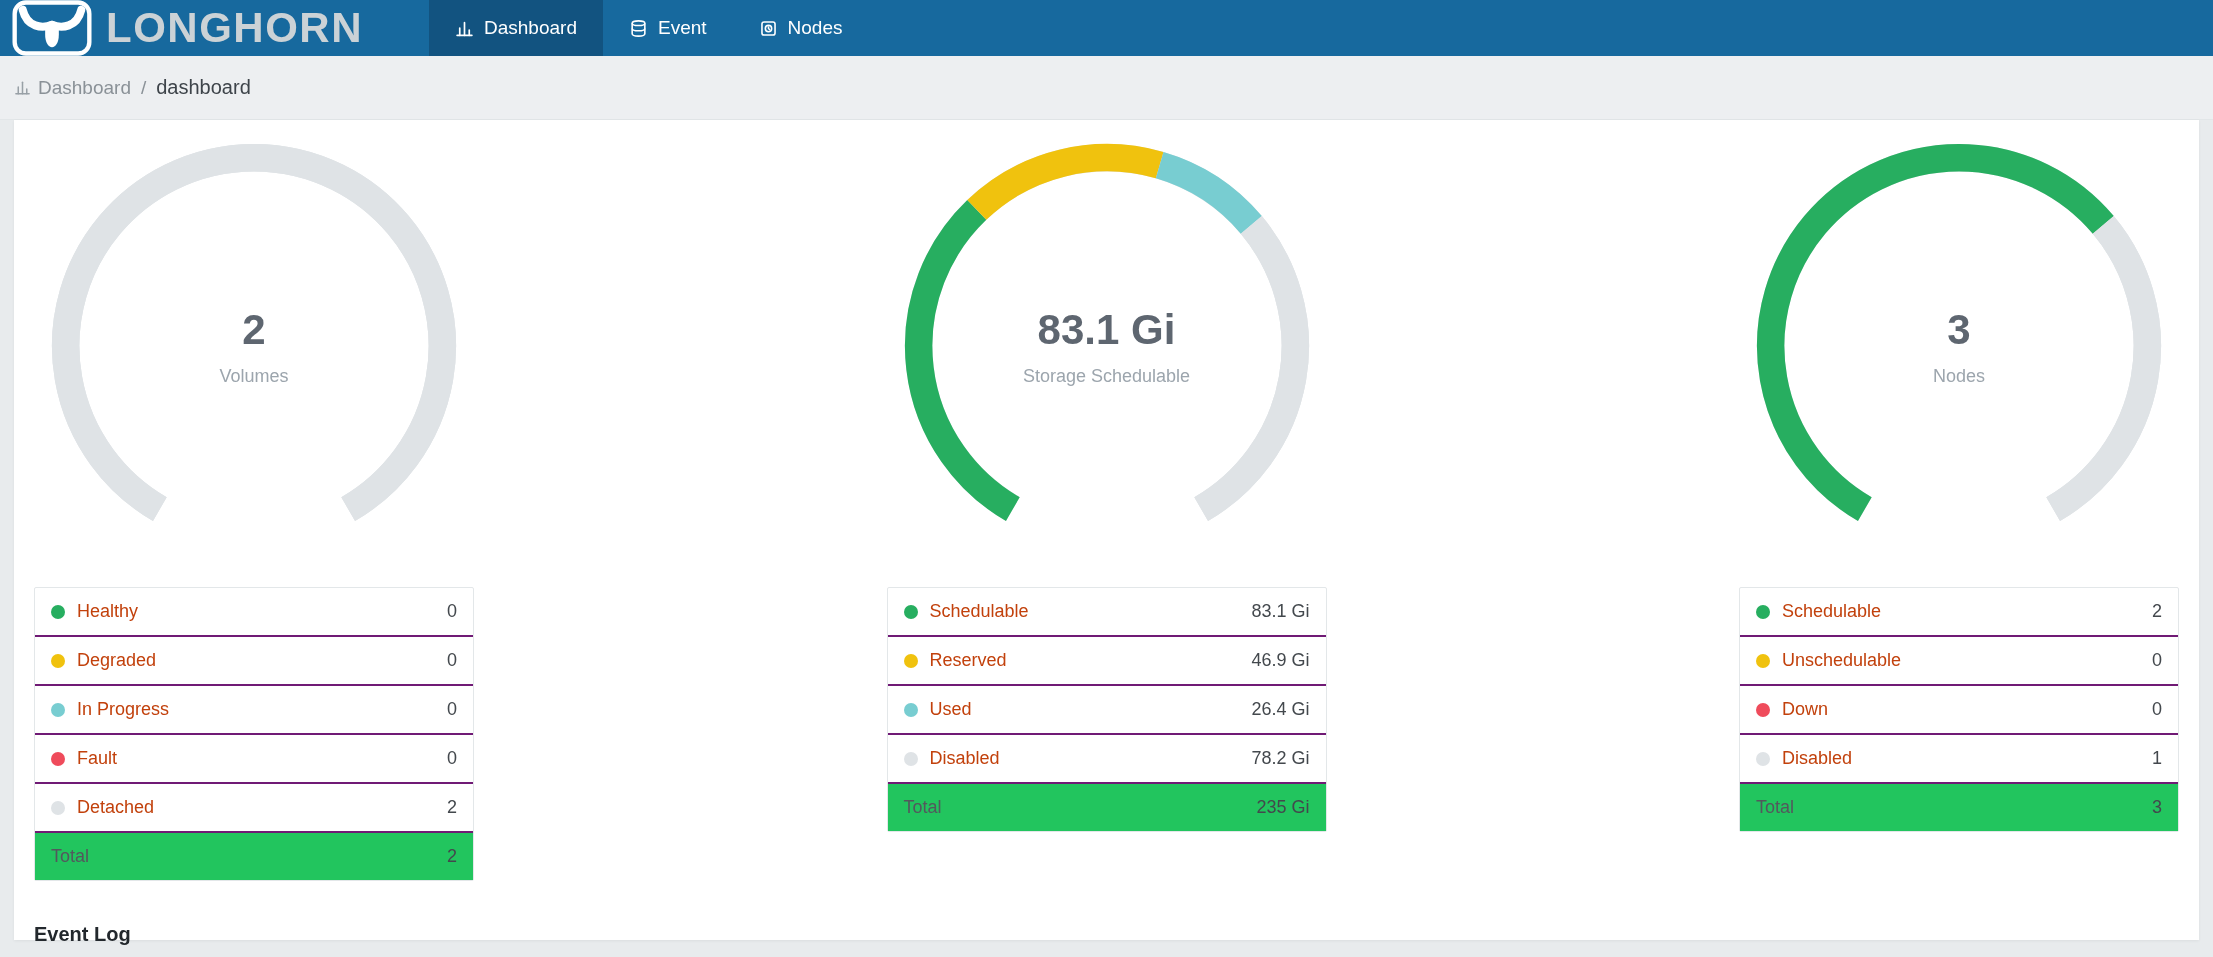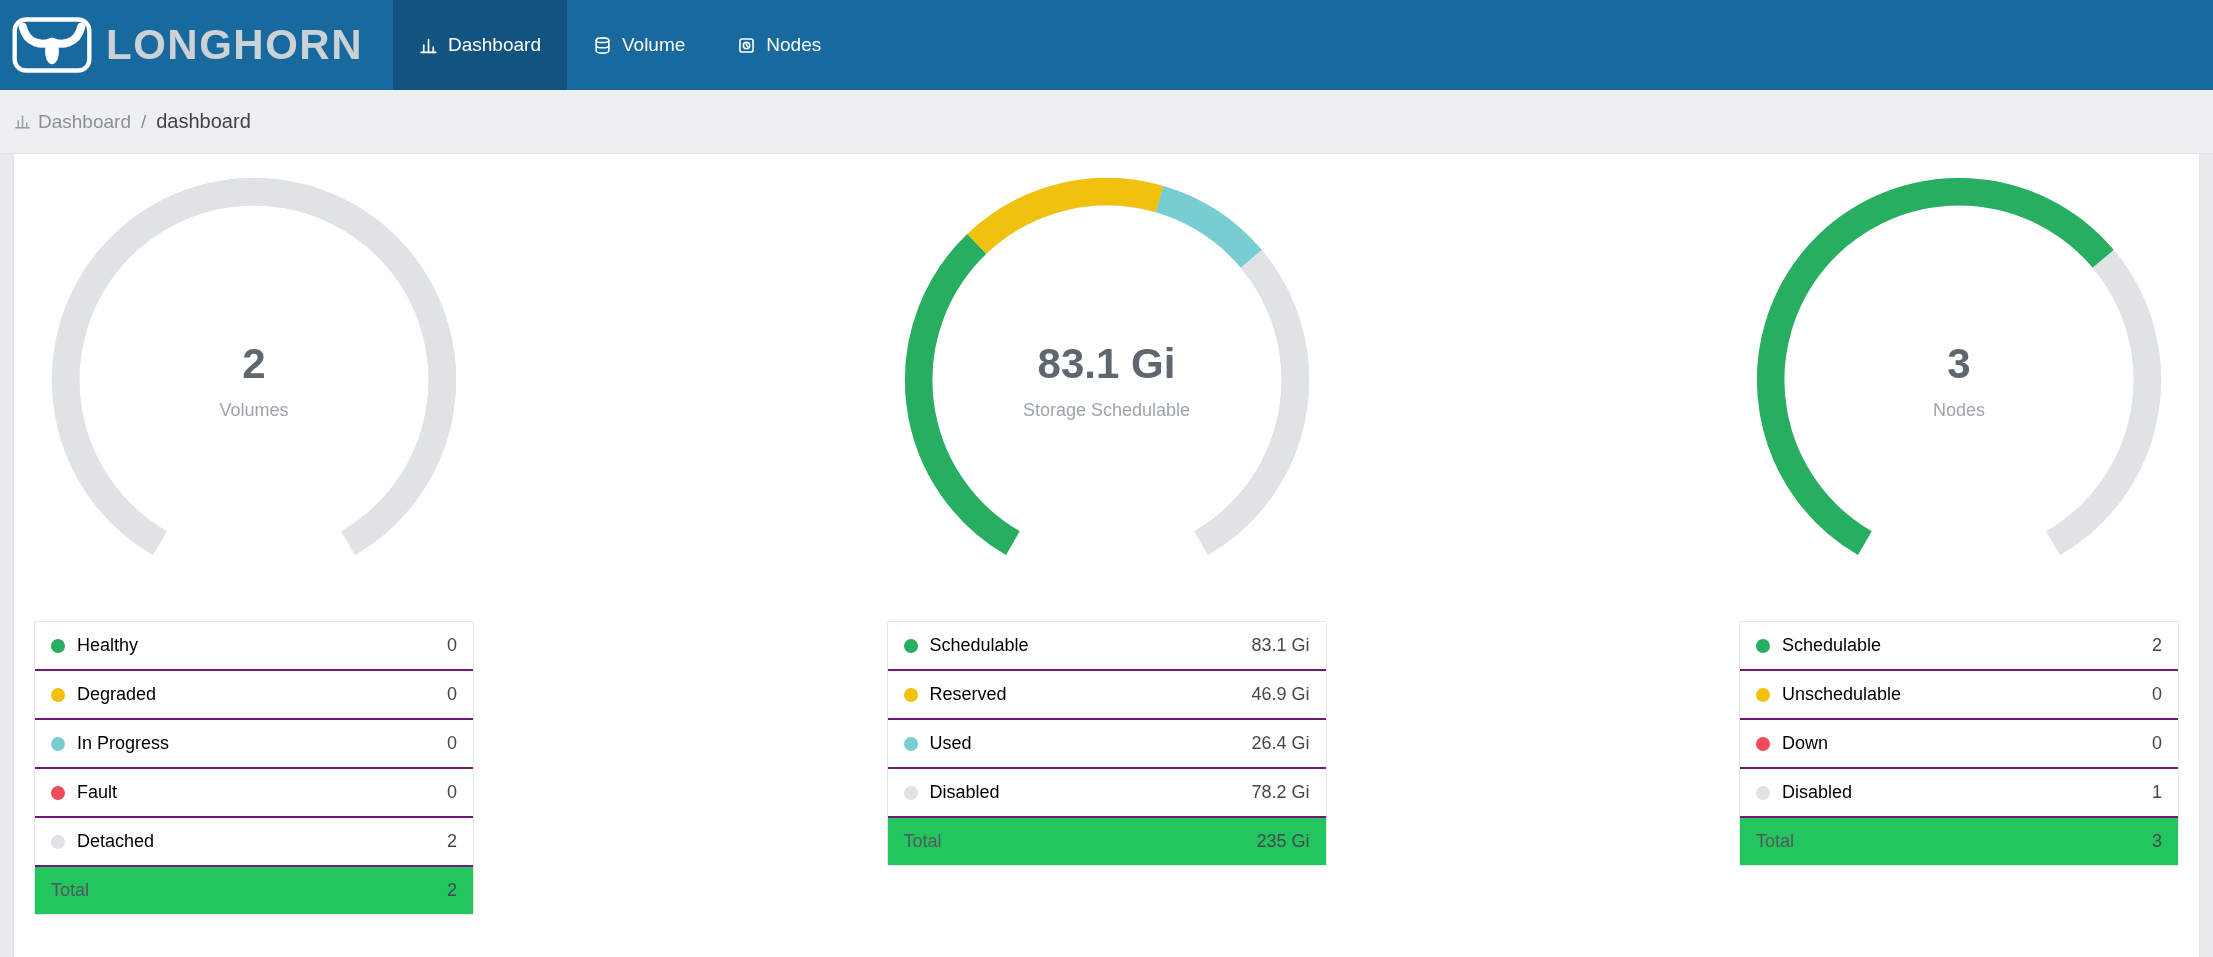--- a/index.html
+++ b/index.html
@@ -1,20 +1,20 @@
 <!DOCTYPE html>
 <html><head>
 <meta charset="utf-8">
 <style>
   * { margin:0; padding:0; box-sizing:border-box; }
   html,body { width:2213px; height:957px; overflow:hidden; background:#E8EBED;
               font-family:"Liberation Sans", sans-serif; }
 
   
-  .topbar { height:90px; background:#17699E; display:flex; align-items:stretch; }
+  .topbar { height:56px; background:#17699E; display:flex; align-items:stretch;gap:36px; }
   .brand { display:flex; align-items:center; padding:0 30px 0 12px; }
   .logo svg { display:block; }
   .brand-text { color:#CBD2D6; font-size:42px; font-weight:bold; letter-spacing:1.5px; margin-left:14px; }
   .main-nav { display:flex; align-items:stretch; }
   .nav-item { display:flex; align-items:center; gap:10px; padding:0 26px;
               color:#FFFFFF; font-size:19px; cursor:pointer; white-space:nowrap; }
   .nav-icon, .chev { display:flex; align-items:center; }
   .nav-icon svg, .chev svg { display:block; }
   .chev { margin-left:1px; }
 
@@ -36,21 +36,21 @@
   .gauge-svg { width:412px; height:412px; display:block; }
   .gauge-center { position:absolute; inset:0; display:flex; flex-direction:column;
                   align-items:center; justify-content:center; pointer-events:none; }
   .gauge-value { font-size:42px; font-weight:bold; color:#5E6670; }
   .gauge-label { font-size:18px; color:#9CA5AD; margin-top:12px;text-align:right; }
 
   .legend-card { margin-top:35px; border:1px solid #E3E7E9; border-radius:2px; background:#fff; }
   .legend-row { display:flex; align-items:center; padding:13px 16px; font-size:18px; min-height:47px; }
   .legend-row + .legend-row { border-top:2px solid #701a75; }
   .dot { width:14px; height:14px; border-radius:50%; margin-right:12px; flex:none; }
-  .legend-label { color:#000000; }
+  .legend-label { color:#c2410c; }
   .legend-value { margin-left:auto; color:#43484D; }
   .legend-row.total { background:#22c55e; }
   .legend-row.total .legend-label { color:#53585D; }
 
   .event-log-title { margin:42px 0 0 20px; font-size:20px; font-weight:bold; color:#23282D; }
 </style>
 </head>
 <body>
 
 <header class="topbar" style="background: rgb(23, 105, 158);">
@@ -78,21 +78,21 @@
         <span>Dashboard</span>
       </div>
       <div class="nav-item">
         <span class="nav-icon">
           <svg width="19" height="19" viewBox="0 0 18 18" fill="none" stroke="currentColor" stroke-width="1.5">
             <ellipse cx="9" cy="4" rx="6" ry="2.2"></ellipse>
             <path d="M3 4v10c0 1.2 2.7 2.2 6 2.2s6-1 6-2.2V4"></path>
             <path d="M3 9c0 1.2 2.7 2.2 6 2.2s6-1 6-2.2"></path>
           </svg>
         </span>
-        <span>Volume</span>
+        <span>Event</span>
       </div>
       <div class="nav-item">
         <span class="nav-icon">
           <svg width="19" height="19" viewBox="0 0 18 18" fill="none" stroke="currentColor" stroke-width="1.5" stroke-linejoin="round">
             <rect x="2.8" y="2.8" width="12.4" height="12.4" rx="2"></rect>
             <circle cx="9" cy="9" r="3"></circle>
             <path d="M9 7.6V9l1 1" stroke-linecap="round"></path>
           </svg>
         </span>
         <span>Nodes</span>

